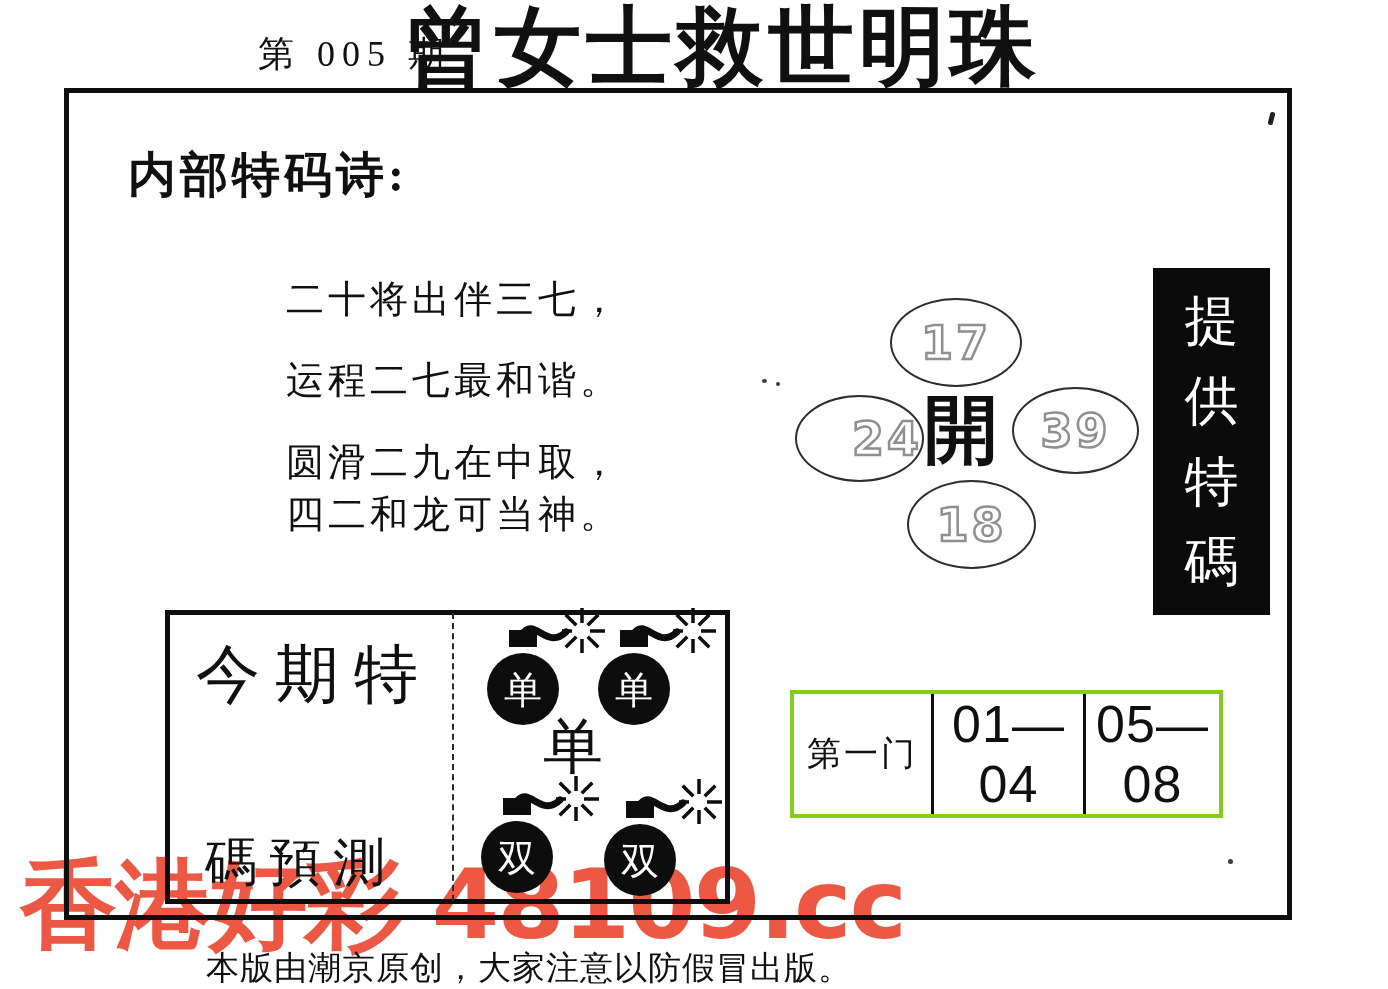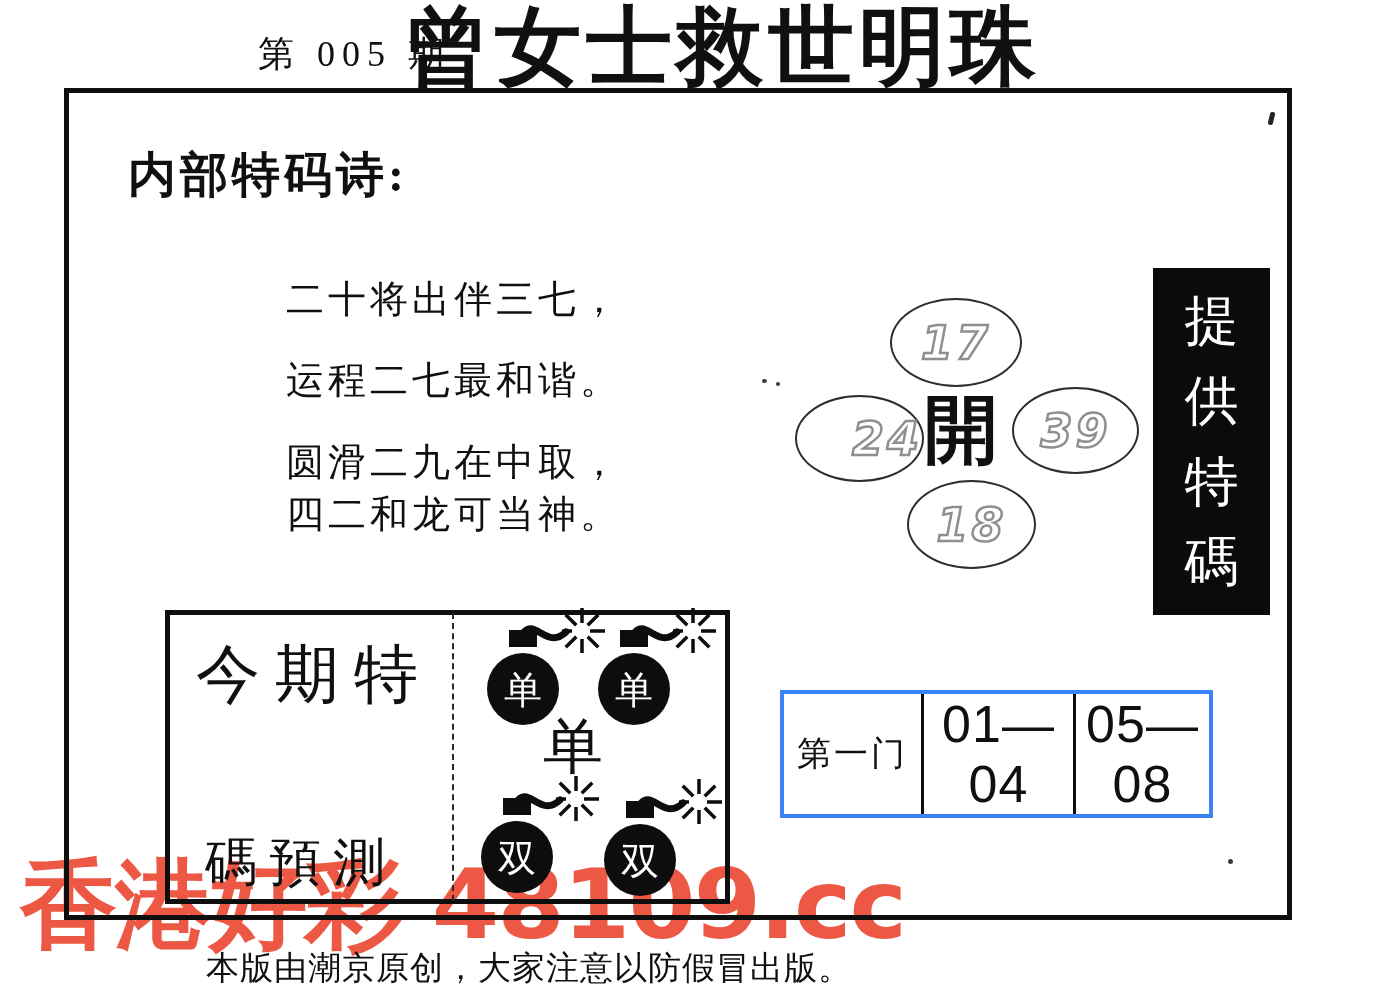--- a/index.html
+++ b/index.html
@@ -17,21 +17,21 @@
 
   
   .main-box{left:64px;top:88px;width:1218px;height:822px;border:5px solid #0e0e0e;background:transparent;}
 
   
   .poem-heading{left:128px;top:143px;font-size:48px;font-weight:bold;letter-spacing:4px;}
   .poem-line{left:286px;font-size:38px;letter-spacing:4px;white-space:nowrap;}
   .pl0{top:274px;} .pl1{top:355px;} .pl2{top:437px;} .pl3{top:489px;}
 
   
-  .ellipse{border:2px solid #2e2e2e;border-radius:50%;display:flex;align-items:center;justify-content:center;background:transparent;font-style:italic;}
+  .ellipse{border:2px solid #2e2e2e;border-radius:50%;display:flex;align-items:center;justify-content:center;background:transparent;}
   .e-top{left:890px;top:298px;width:128px;height:85px;}
   .e-left{left:795px;top:395px;width:125px;height:83px;justify-content:flex-end;}
   .e-right{left:1012px;top:387px;width:123px;height:83px;text-align:right;}
   .e-bottom{left:907px;top:480px;width:125px;height:85px;}
   .bubble-num{font-family:"DejaVu Sans",sans-serif;font-weight:bold;font-size:46px;letter-spacing:3px;
               color:#8f8f8f;-webkit-text-fill-color:#ffffff;-webkit-text-stroke:2.5px #8f8f8f;}
   .kai{left:924px;top:392px;font-size:74px;font-weight:900;font-family:"DejaVu Sans",sans-serif;line-height:1;}
 
   
   .banner{left:1153px;top:268px;width:117px;height:347px;background:#0b0b0b;color:#ffffff;
@@ -45,21 +45,21 @@
   .pred-t2{left:205px;top:828px;font-size:52px;letter-spacing:12px;white-space:nowrap;}
   .center-dan{left:543px;top:717px;font-size:60px;line-height:1;}
 
   .bomb{width:150px;height:120px;overflow:visible;}
   .bomb text{font-family:"Liberation Serif","DejaVu Serif",serif;}
   .b1{left:460px;top:609px;} .b2{left:571px;top:609px;}
   .b3{left:454px;top:777px;} .b4{left:577px;top:780px;}
 
   
   table.gates{position:absolute;left:780px;top:690px;border-collapse:collapse;background:transparent;}
-  table.gates{border:4px solid #3b82f6;}
+  table.gates{border:4px solid #84cc16;margin-left:10px;}
   table.gates td{border:3px solid #0e0e0e;text-align:center;vertical-align:middle;height:58px;padding:0;}
   td.gate{width:137px;font-size:34px;letter-spacing:3px;}
   td.rng{font-size:52px;letter-spacing:1px;font-family:Liberation Sans, sans-serif;}
   td.r1{width:149px;} td.r2{width:133px;}
 
   
   .footer-note{left:206px;top:946px;font-size:33px;letter-spacing:1px;white-space:nowrap;}
 
   
   .speck{background:#3b3b3b;border-radius:50%;}

